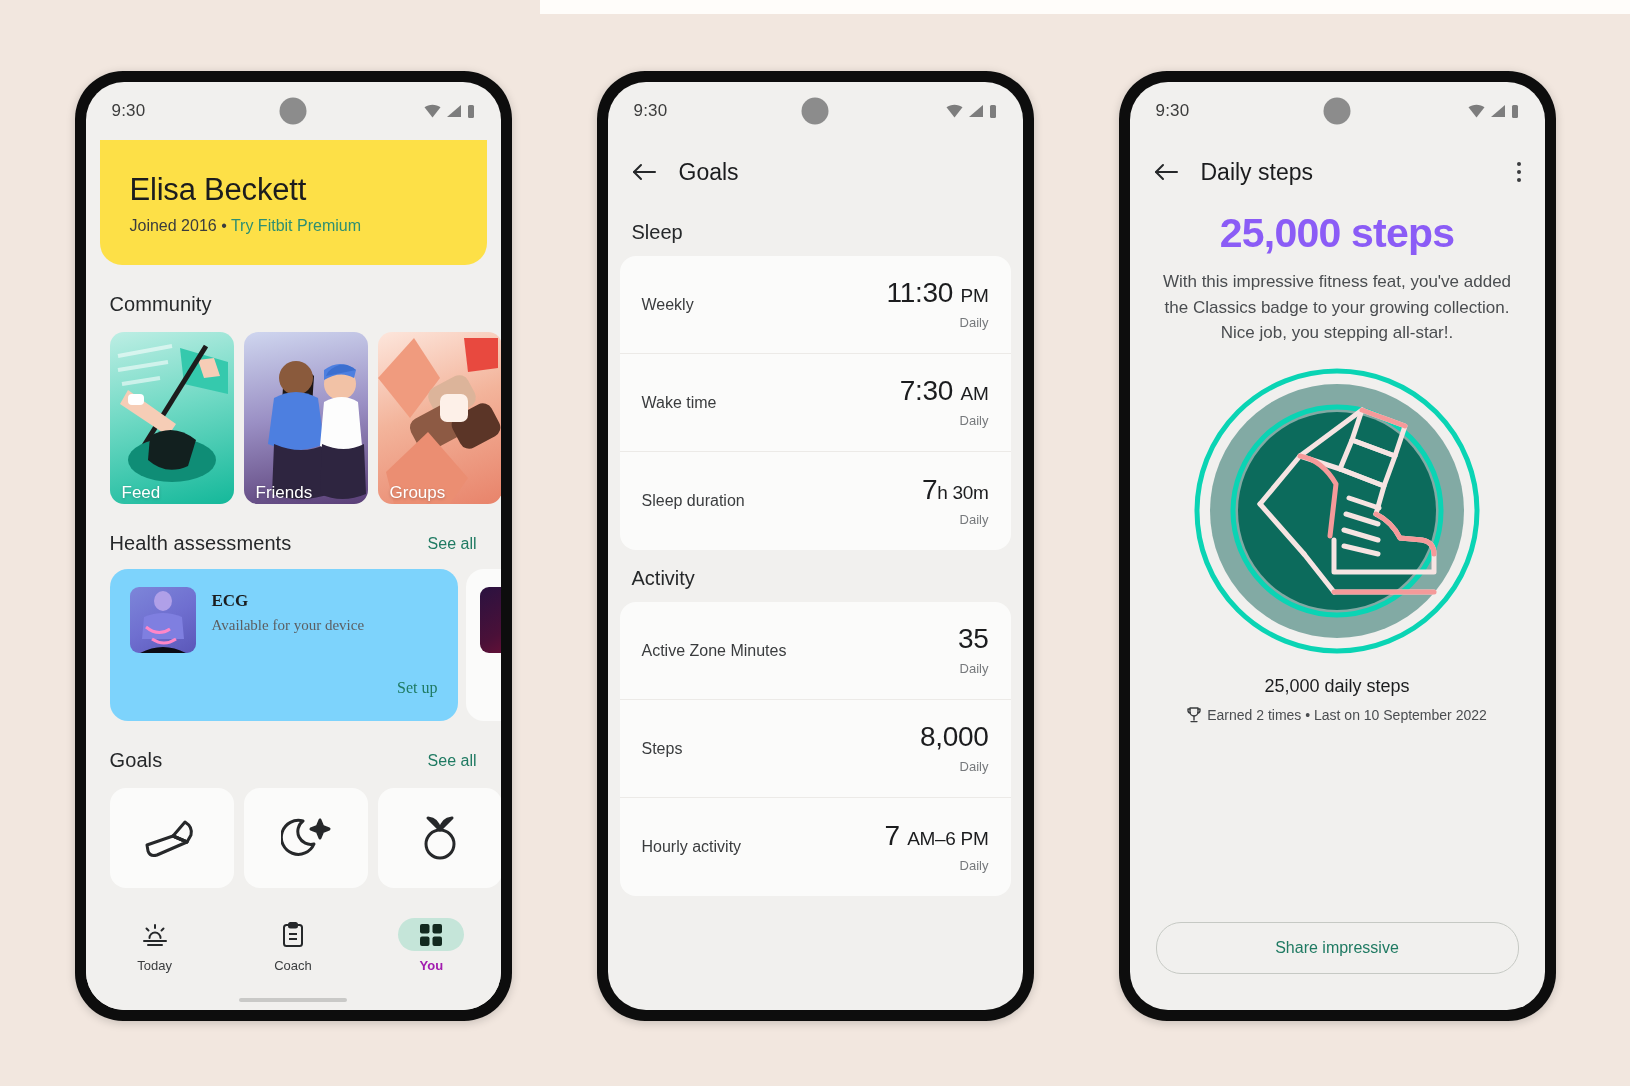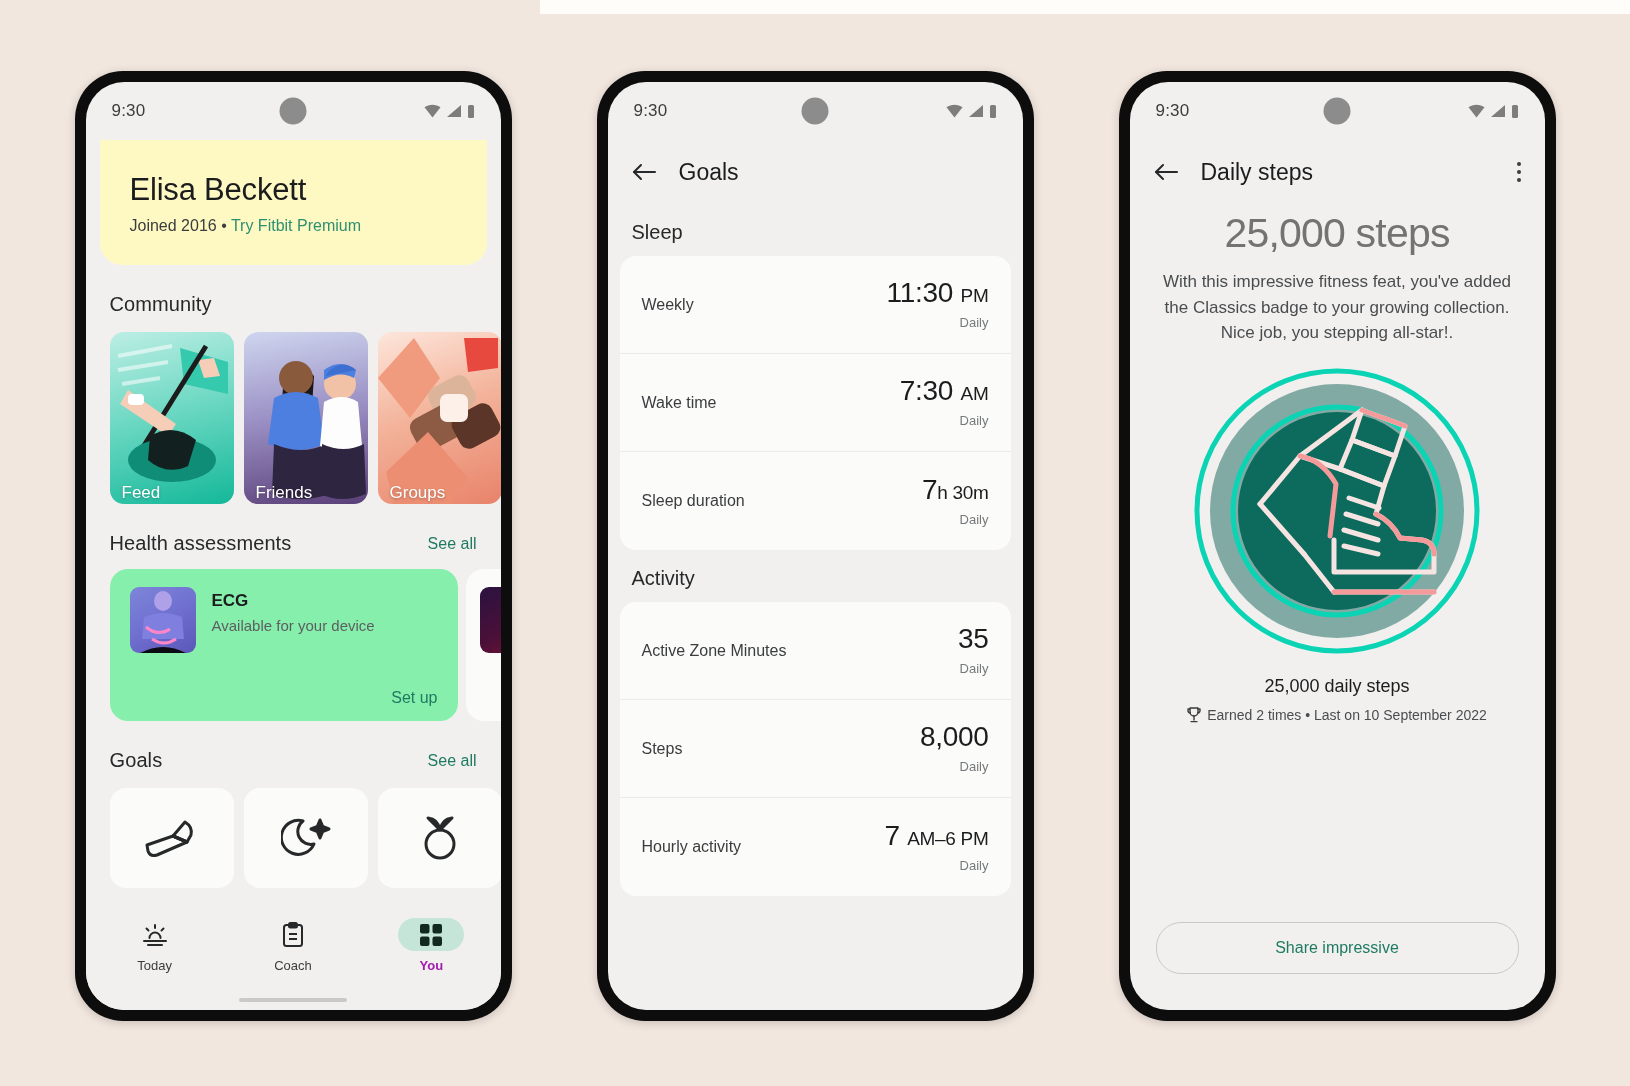--- a/index.html
+++ b/index.html
@@ -60,21 +60,21 @@
   .scroll{flex:1;overflow:hidden;position:relative;}
   .sec-title{
     font-size:20px;color:#26282a;font-weight:400;
     letter-spacing:.1px;
   }
   .see-all{
     font-size:16px;color:#1f7a62;font-weight:500;
   }
   
   .p1-profile{
-    margin:0 14px;background:#fef9c3;border-radius:0 0 22px 22px;
+    margin:0 14px;background:#fde047;border-radius:0 0 22px 22px;
     padding:32px 30px 30px 30px;box-sizing:border-box;
   }
   .p1-name{font-size:31px;color:#1b1c1e;font-weight:400;letter-spacing:-.2px;}
   .p1-sub{margin-top:9px;font-size:16px;color:#3a3c3e;}
   .p1-sub .prem{color:#2d8f72;}
   .p1-sec-row{
     display:flex;align-items:center;justify-content:space-between;
     padding:0 24px;margin-top:28px;
   }
   .comm-row{
@@ -86,34 +86,34 @@
     overflow:hidden;flex:0 0 auto;
   }
   .comm-label{
     position:absolute;left:12px;bottom:1px;color:#fff;font-size:17px;
     font-weight:400;text-shadow:0 1px 3px rgba(0,0,0,.25);
   }
   .cc-feed{background:linear-gradient(165deg,#bdeee4 0%,#6fd9c4 45%,#14b89a 100%);}
   .cc-friends{background:linear-gradient(170deg,#cfd6ef 0%,#9a8fc4 48%,#5a3f77 100%);}
   .cc-groups{background:linear-gradient(160deg,#fde6dc 0%,#f3b49b 45%,#e8836a 100%);}
   .ha-card{
-    margin:14px 0 0 24px;background:#86efac;border-radius:18px;
+    margin:14px 0 0 24px;background:#7dd3fc;border-radius:18px;
     width:348px;height:152px;box-sizing:border-box;padding:18px 20px;
-    position:relative;flex:0 0 auto;
+    position:relative;flex:0 0 auto;font-family:Liberation Serif, serif;
   }
   .ha-row{display:flex;gap:16px;align-items:flex-start;}
   .ha-thumb{
     width:66px;height:66px;border-radius:9px;flex:0 0 auto;
     background:linear-gradient(150deg,#7d86d9 0%,#6f6fd0 50%,#5a57b8 100%);
     position:relative;overflow:hidden;
   }
   .ha-title{font-size:17px;color:#1b1c1e;font-weight:700;margin-top:4px;}
   .ha-desc{font-size:15px;color:#5c5f62;margin-top:6px;}
   .ha-action{
-    position:absolute;right:20px;bottom:14px;font-size:16px;color:#1f7a62;font-weight:500;
+    position:absolute;right:20px;bottom:24px;font-size:16px;color:#1f7a62;font-weight:500;
   }
   .ha-next{
     margin:14px 0 0 8px;background:#fbfbfa;border-radius:18px;
     width:60px;height:152px;flex:0 0 auto;padding:18px 0 0 14px;box-sizing:border-box;
   }
   .ha-next-thumb{
     width:66px;height:66px;border-radius:9px;
     background:linear-gradient(150deg,#2a1240 0%,#4a1038 55%,#7d1036 100%);
   }
   .goal-row{
@@ -165,21 +165,21 @@
   .g-row:last-child{border-radius:0 0 16px 16px;border-bottom:none;}
   .g-label{font-size:16px;color:#3a3c3e;}
   .g-right{text-align:right;}
   .g-val{font-size:28px;color:#1b1c1e;letter-spacing:-.3px;line-height:1;}
   .g-val .unit{font-size:19px;}
   .g-freq{font-size:13px;color:#76797c;margin-top:8px;}
   
   .ach-body{
     padding:6px 30px 0 30px;text-align:center;box-sizing:border-box;
   }
-  .ach-title{font-size:41px;color:#737373;letter-spacing:-.8px;font-weight:400;}
+  .ach-title{font-size:41px;color:#8b5cf6;letter-spacing:-.8px;font-weight:700;}
   .ach-desc{
     margin-top:12px;font-size:17px;color:#4a4d50;line-height:1.5;
   }
   .badge-wrap{
     margin:22px auto 0 auto;width:286px;height:286px;position:relative;
   }
   .ach-cap{margin-top:22px;font-size:18px;color:#1b1c1e;font-weight:500;}
   .ach-meta{
     margin-top:10px;font-size:14px;color:#4a4d50;
     display:flex;align-items:center;justify-content:center;gap:6px;

